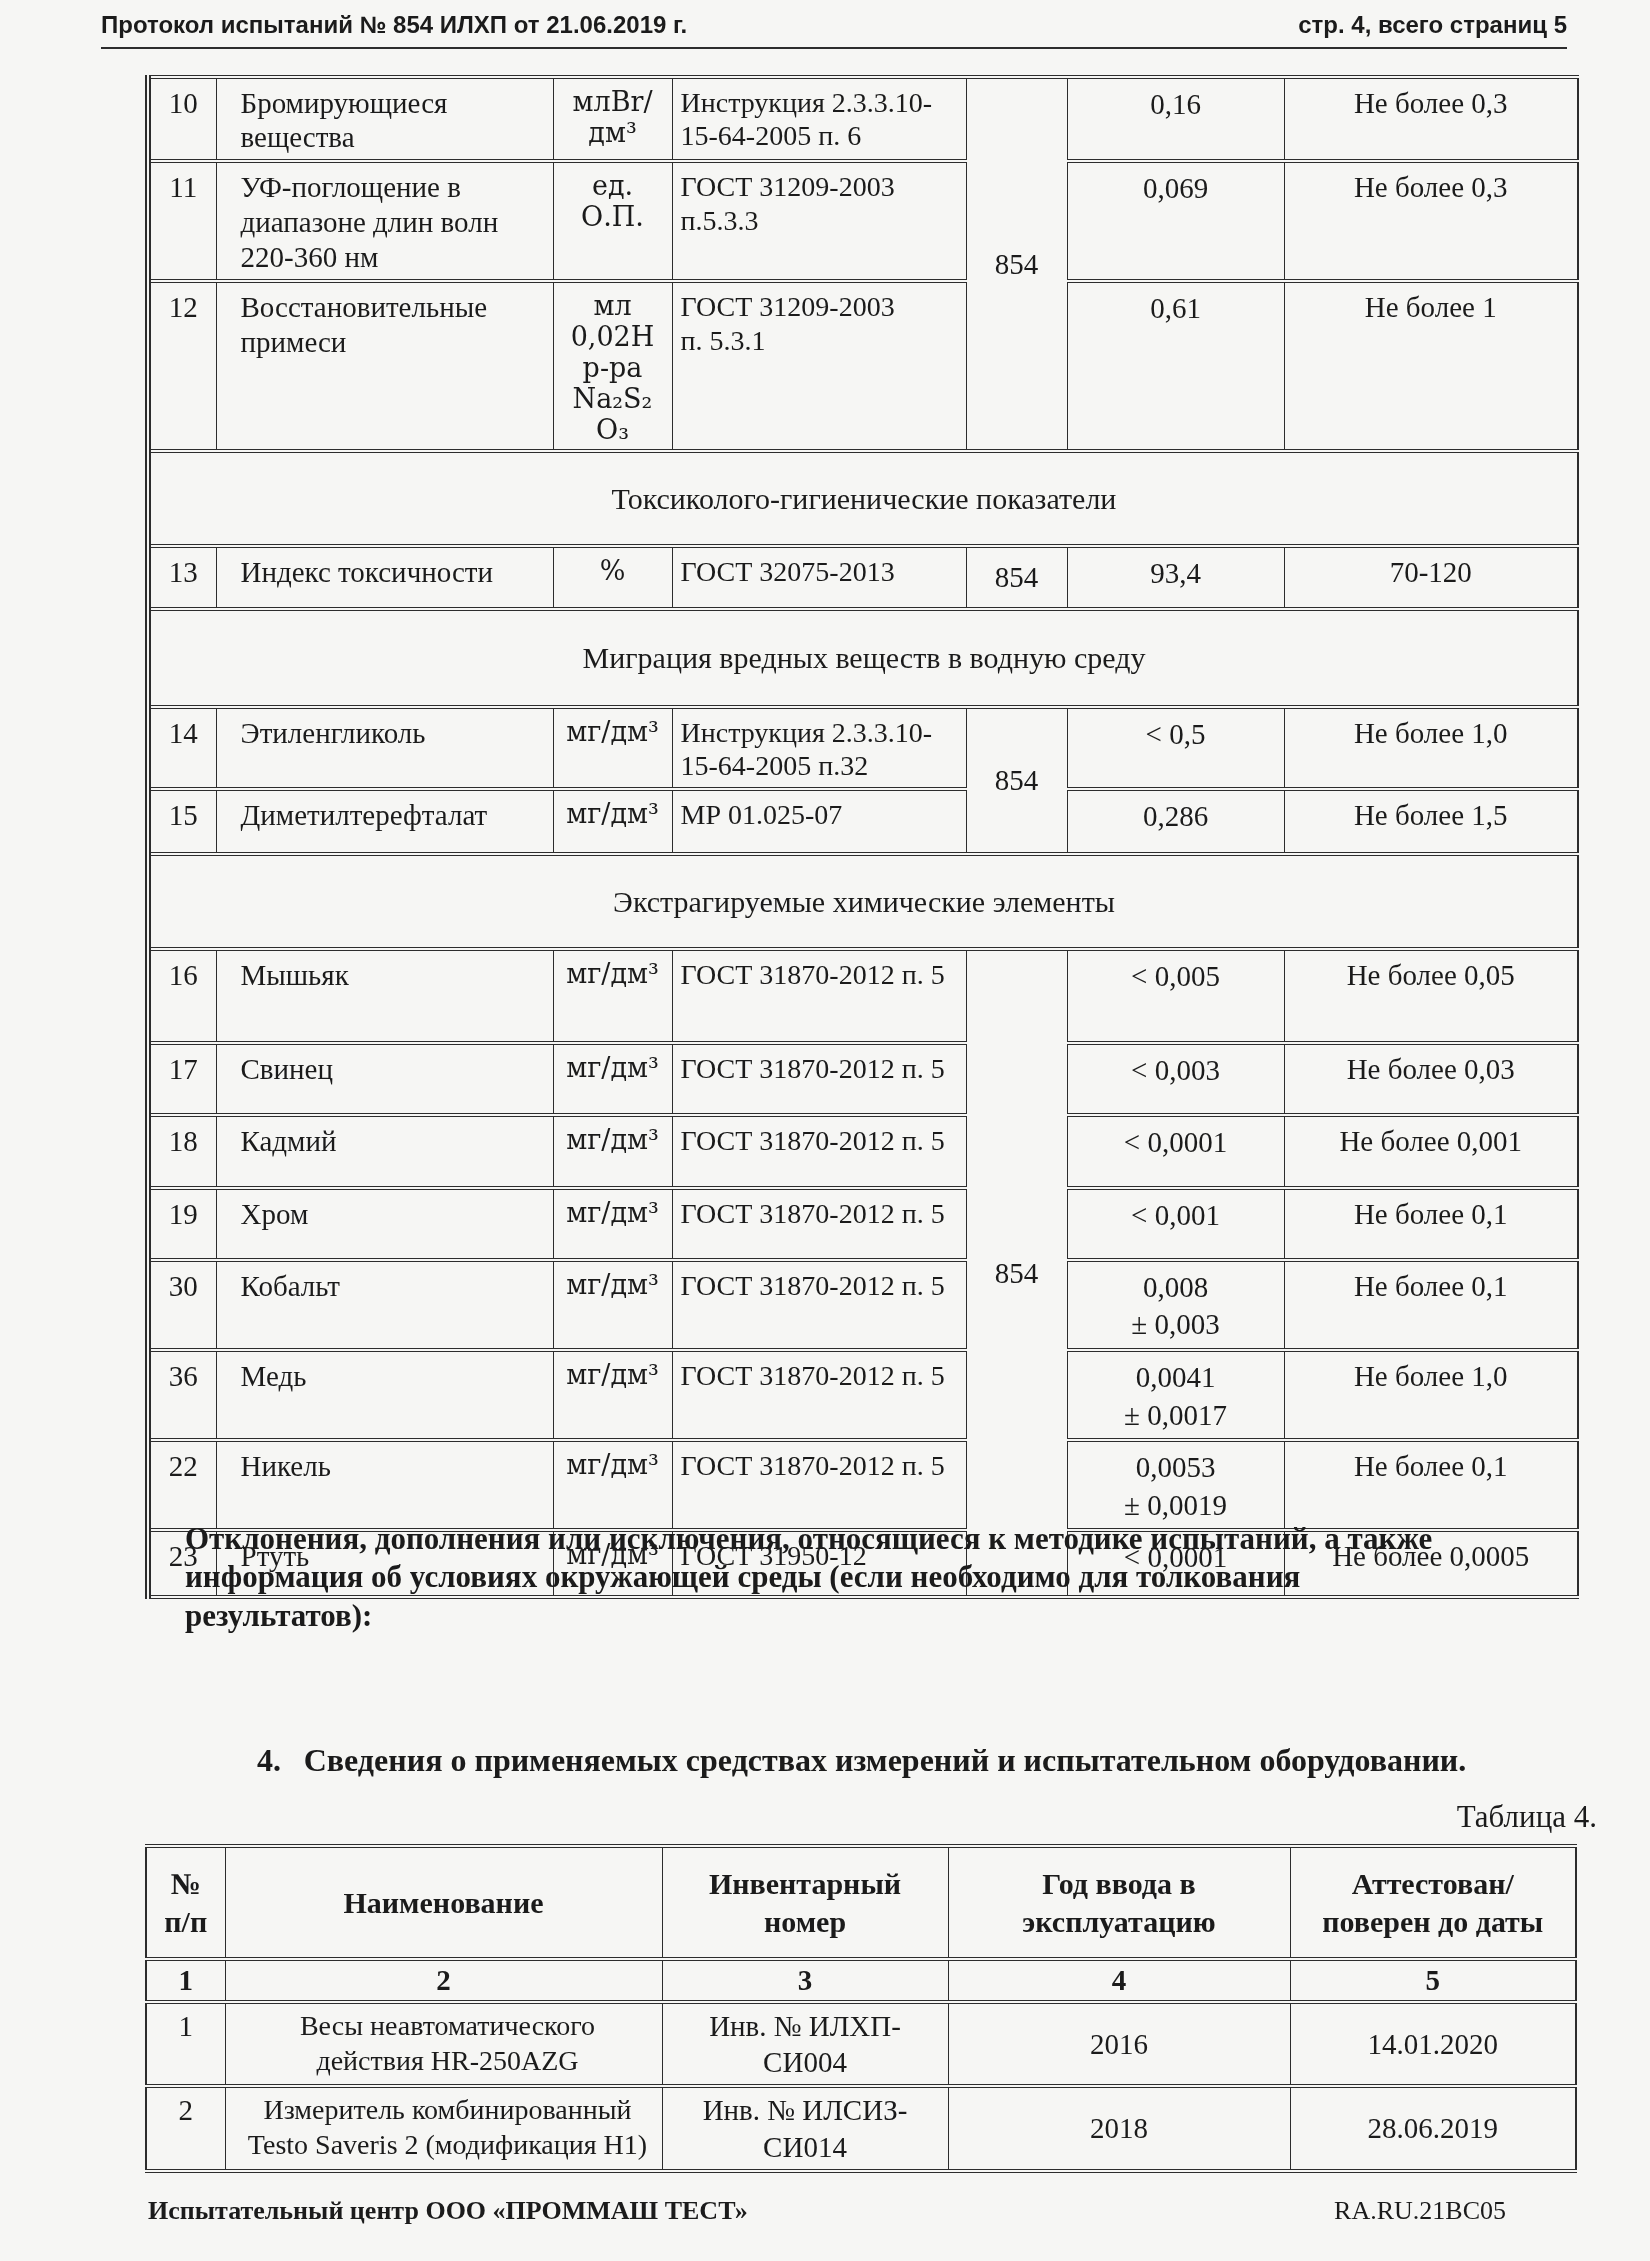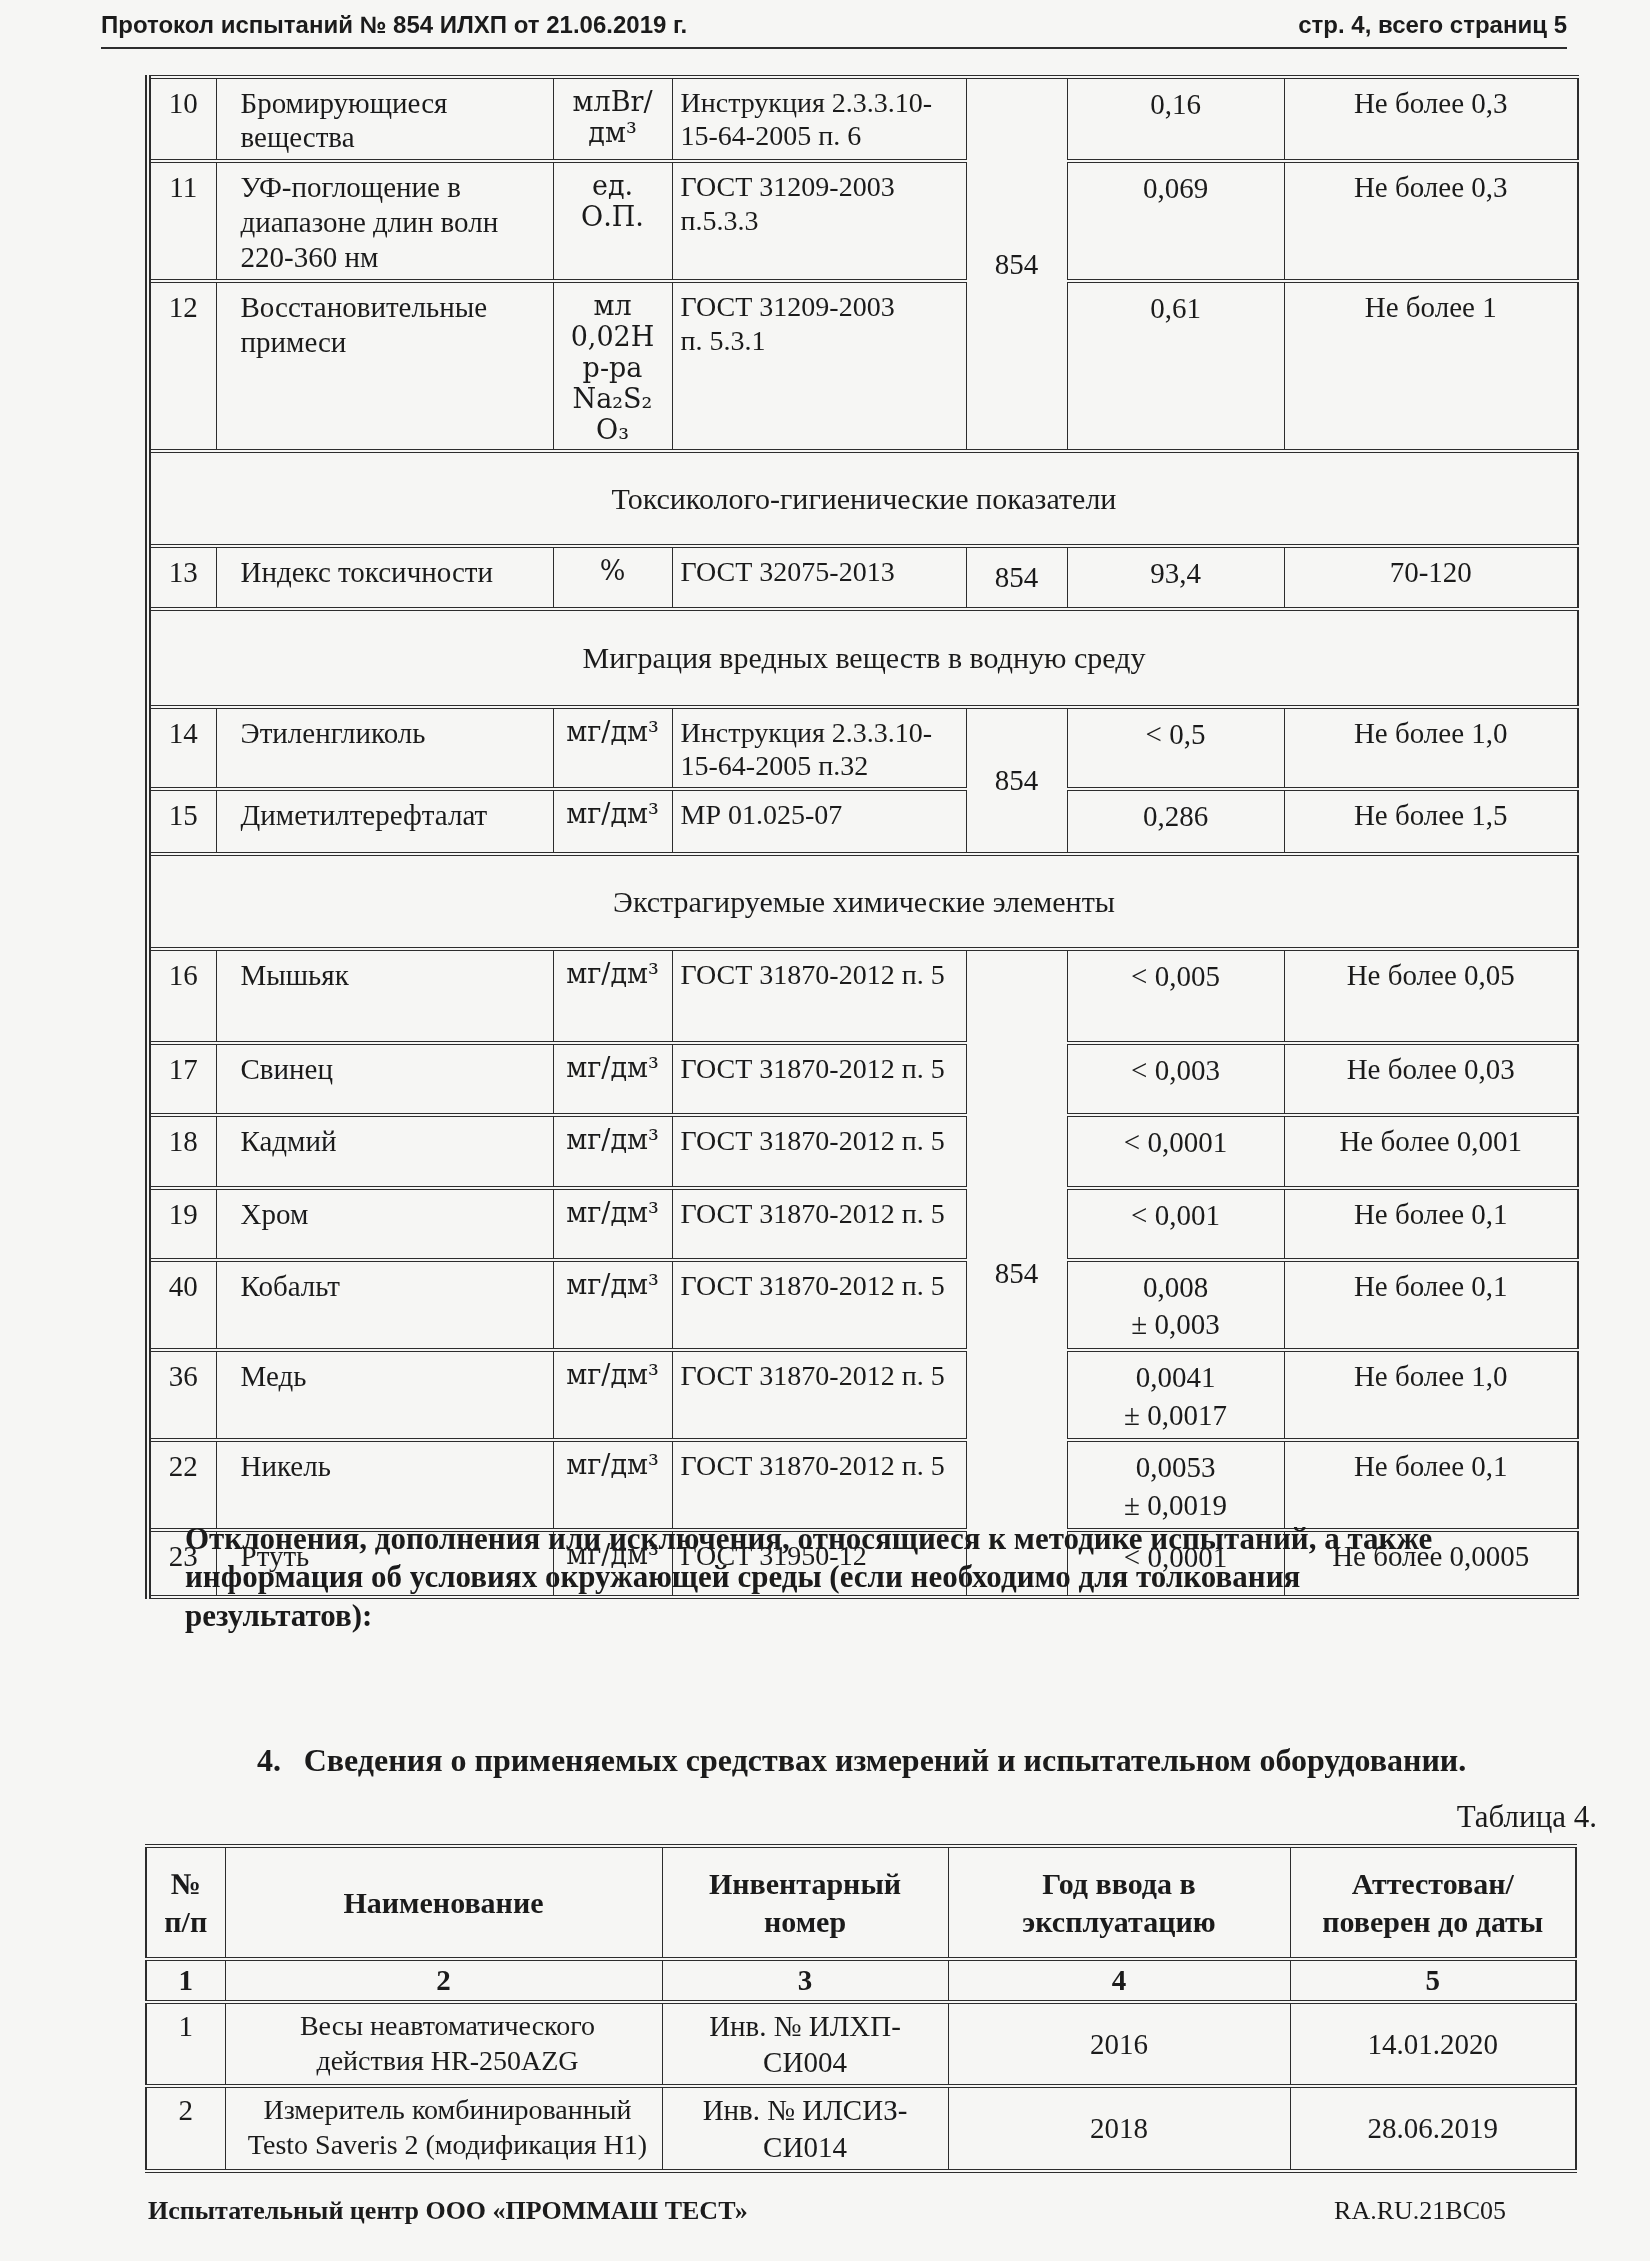--- a/index.html
+++ b/index.html
@@ -217,21 +217,21 @@
       </tr>
       <tr style="height:72px">
         <td class="c-num">19</td>
         <td class="c-name">Хром</td>
         <td class="c-unit preline">мг/дм³</td>
         <td class="c-method preline">ГОСТ 31870-2012 п. 5</td>
         <td class="c-result preline">&lt; 0,001</td>
         <td class="c-norm">Не более 0,1</td>
       </tr>
       <tr style="height:75px">
-        <td class="c-num">40</td>
+        <td class="c-num">30</td>
         <td class="c-name">Кобальт</td>
         <td class="c-unit preline">мг/дм³</td>
         <td class="c-method preline">ГОСТ 31870-2012 п. 5</td>
         <td class="c-result preline">0,008
 ± 0,003</td>
         <td class="c-norm">Не более 0,1</td>
       </tr>
       <tr style="height:71px">
         <td class="c-num">36</td>
         <td class="c-name">Медь</td>

